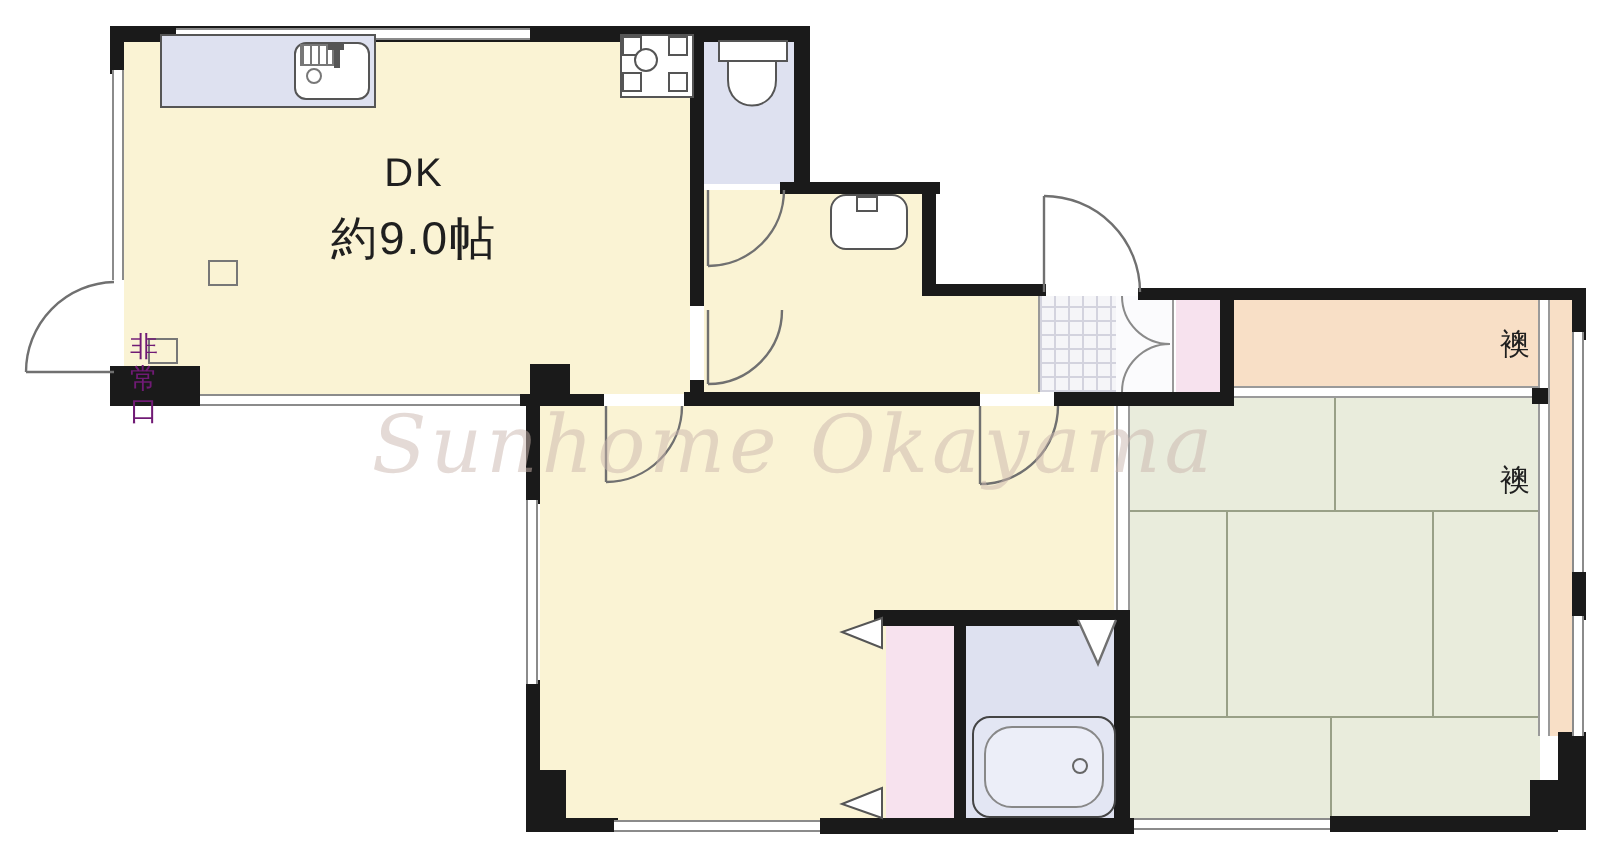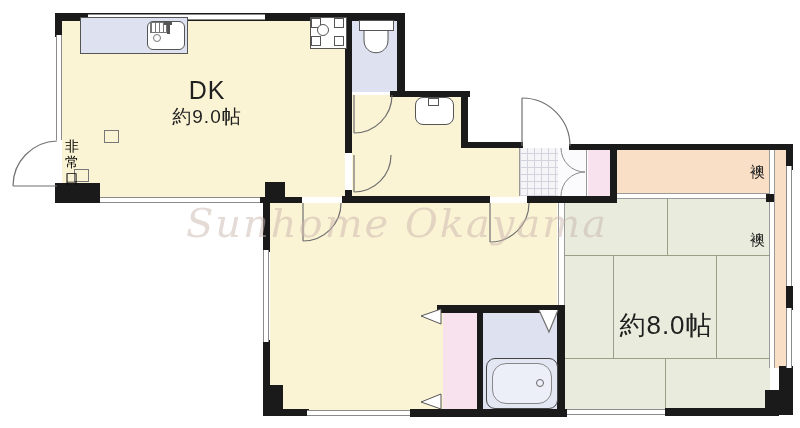--- a/index.html
+++ b/index.html
@@ -16,21 +16,21 @@
   .trackH{position:absolute;z-index:5;background:#ffffff;border-top:1px solid #9a9a9a;border-bottom:1px solid #9a9a9a;}
   .cream{background:#faf3d4;}
   .lav{background:#dee1f0;}
   .pink{background:#f7e2ee;}
   .peach{background:#f8dfc6;}
   .tatami{background:#e9ecdc;}
   .tile{background:#f5f5f8;
         background-image:repeating-linear-gradient(0deg,#d3d3de 0 1px,transparent 1px 7px),
                          repeating-linear-gradient(90deg,#d3d3de 0 1px,transparent 1px 7px);}
   .lbl{position:absolute;z-index:10;color:#1f1f1f;white-space:nowrap;transform:translateX(-50%);letter-spacing:1px;}
-  .lblv{position:absolute;z-index:10;color:#000000;width:16px;font-size:14px;line-height:16px;word-break:break-all;}
+  .lblv{position:absolute;z-index:10;color:#701a75;width:16px;font-size:14px;line-height:16px;word-break:break-all;margin-top:27px;}
   .small{font-size:15px;transform:none;}
   #wm{position:absolute;z-index:11;left:397px;top:200px;transform:translateX(-50%);
       font-family:"DejaVu Serif","Liberation Serif",serif;font-style:italic;font-size:40px;
       color:#cbb6ae;opacity:.5;letter-spacing:2px;white-space:nowrap;}
   svg.overlay{position:absolute;left:0;top:0;z-index:8;}
   .box{position:absolute;z-index:4;border:1px solid #777;background:transparent;}
 </style>
 </head>
 <body>
 
@@ -166,21 +166,20 @@
     </g>
 
     <path d="M539,310 L549,332 L558,310" stroke="#707070" stroke-width="1.2" fill="#fff"></path>
 
     <path d="M441,309 L421,316 L441,324 Z" stroke="#555" stroke-width="1" fill="#fff"></path>
     <path d="M441,394 L421,402 L441,409 Z" stroke="#555" stroke-width="1" fill="#fff"></path>
 
     <path d="M364,29 L388,29 L388,40 C388,57 364,57 364,40 Z" stroke="#555" stroke-width="1" fill="#fff"></path>
   </svg>
 
-  <div class="lbl" style="left:207px;top:76px;font-size:25px;">DK</div>
-  <div class="lbl" style="left:207px;top:104px;font-size:19px;">約9.0帖</div>
-  <div class="lbl" style="left:666px;top:308px;font-size:26px;">約8.0帖</div>
+  <div class="lbl" style="left:207px;top:76px;font-size:20px;">DK</div>
+  <div class="lbl" style="left:207px;top:104px;font-size:23px;">約9.0帖</div>
   <div class="lblv" style="left:65px;top:138px;">非常口</div>
   <div class="lbl small" style="left:750px;top:163px;">襖</div>
   <div class="lbl small" style="left:750px;top:231px;">襖</div>
   <div id="wm">Sunhome Okayama</div>
 
 </div>
 
 </body></html>

